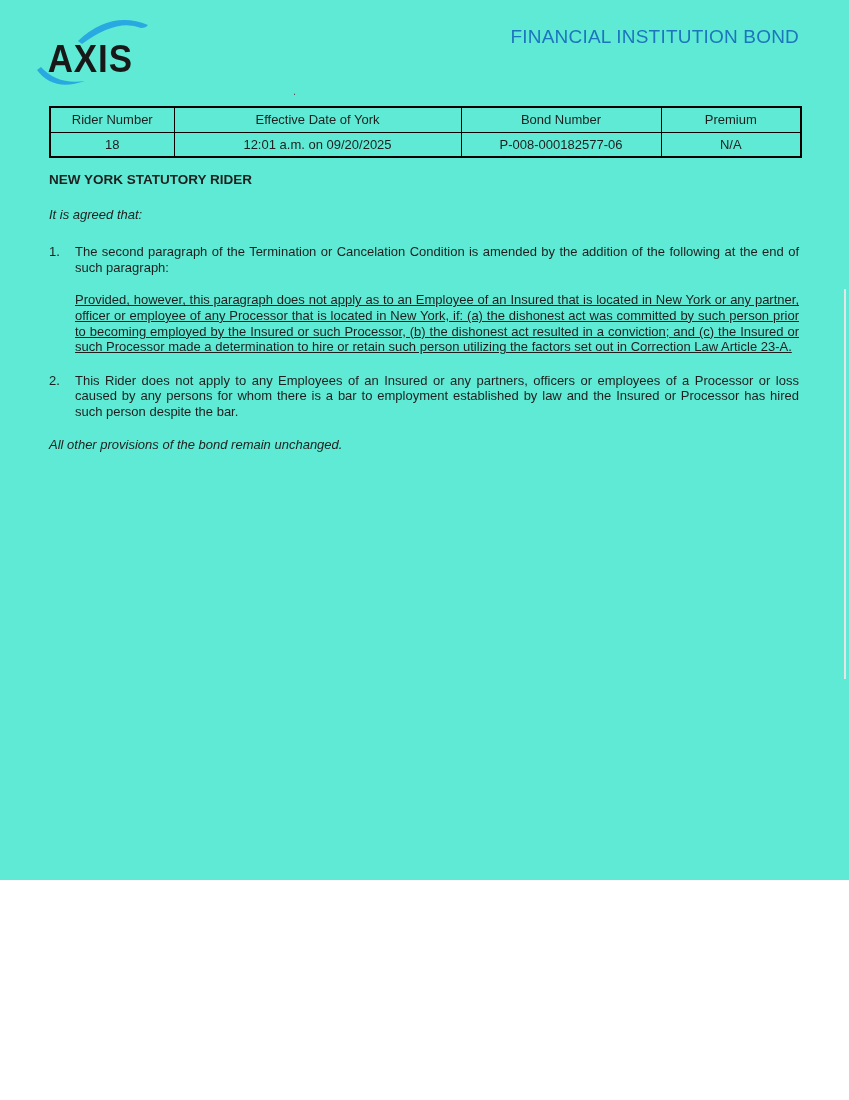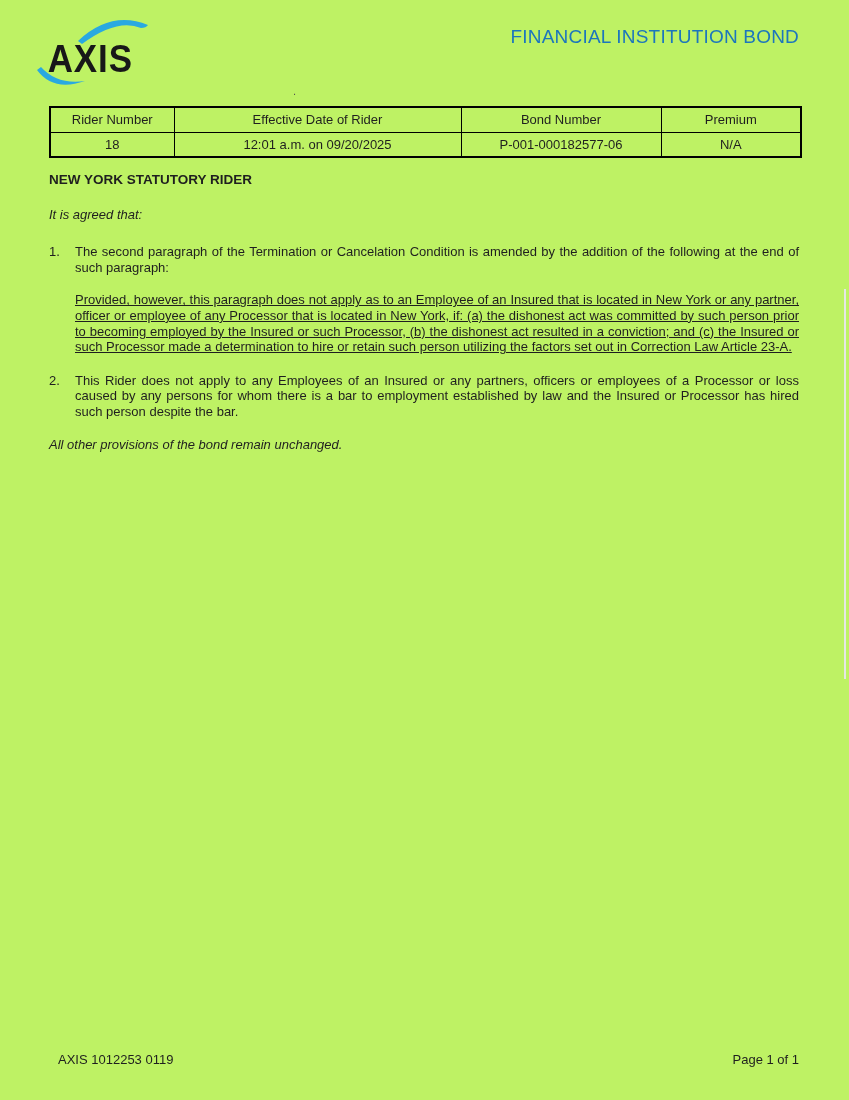--- a/index.html
+++ b/index.html
@@ -1,21 +1,21 @@
 <!DOCTYPE html>
 <html><head>
 <meta charset="utf-8">
 <style>
   * { margin: 0; padding: 0; box-sizing: border-box; }
   html, body { background: #ffffff; }
   .page {
     position: relative;
     width: 849px;
-    height: 1100px;
-    background: #bef264;
+    height: 880px;
+    background: #5eead4;
     font-family: "Liberation Sans", sans-serif;
     color: #1f1f1f;
     overflow: hidden;
   }
   
   .logo {
     position: absolute;
     left: 33px;
     top: 12px;
     width: 120px;
@@ -135,28 +135,28 @@
   </div>
 
   <div class="doc-type">FINANCIAL INSTITUTION BOND</div>
 
   <div class="stray-dot">.</div>
 
   <table class="info-table">
     <tbody>
       <tr>
         <th class="col-rider">Rider Number</th>
-        <th class="col-date">Effective Date of Rider</th>
+        <th class="col-date">Effective Date of York</th>
         <th class="col-bond">Bond Number</th>
         <th class="col-prem">Premium</th>
       </tr>
       <tr>
         <td>18</td>
         <td>12:01 a.m. on 09/20/2025</td>
-        <td>P-001-000182577-06</td>
+        <td>P-008-000182577-06</td>
         <td>N/A</td>
       </tr>
     </tbody>
   </table>
 
   <div class="content">
     <div class="rider-title">NEW YORK STATUTORY RIDER</div>
     <p class="intro">It is agreed that:</p>
 
     <div class="list-item">

